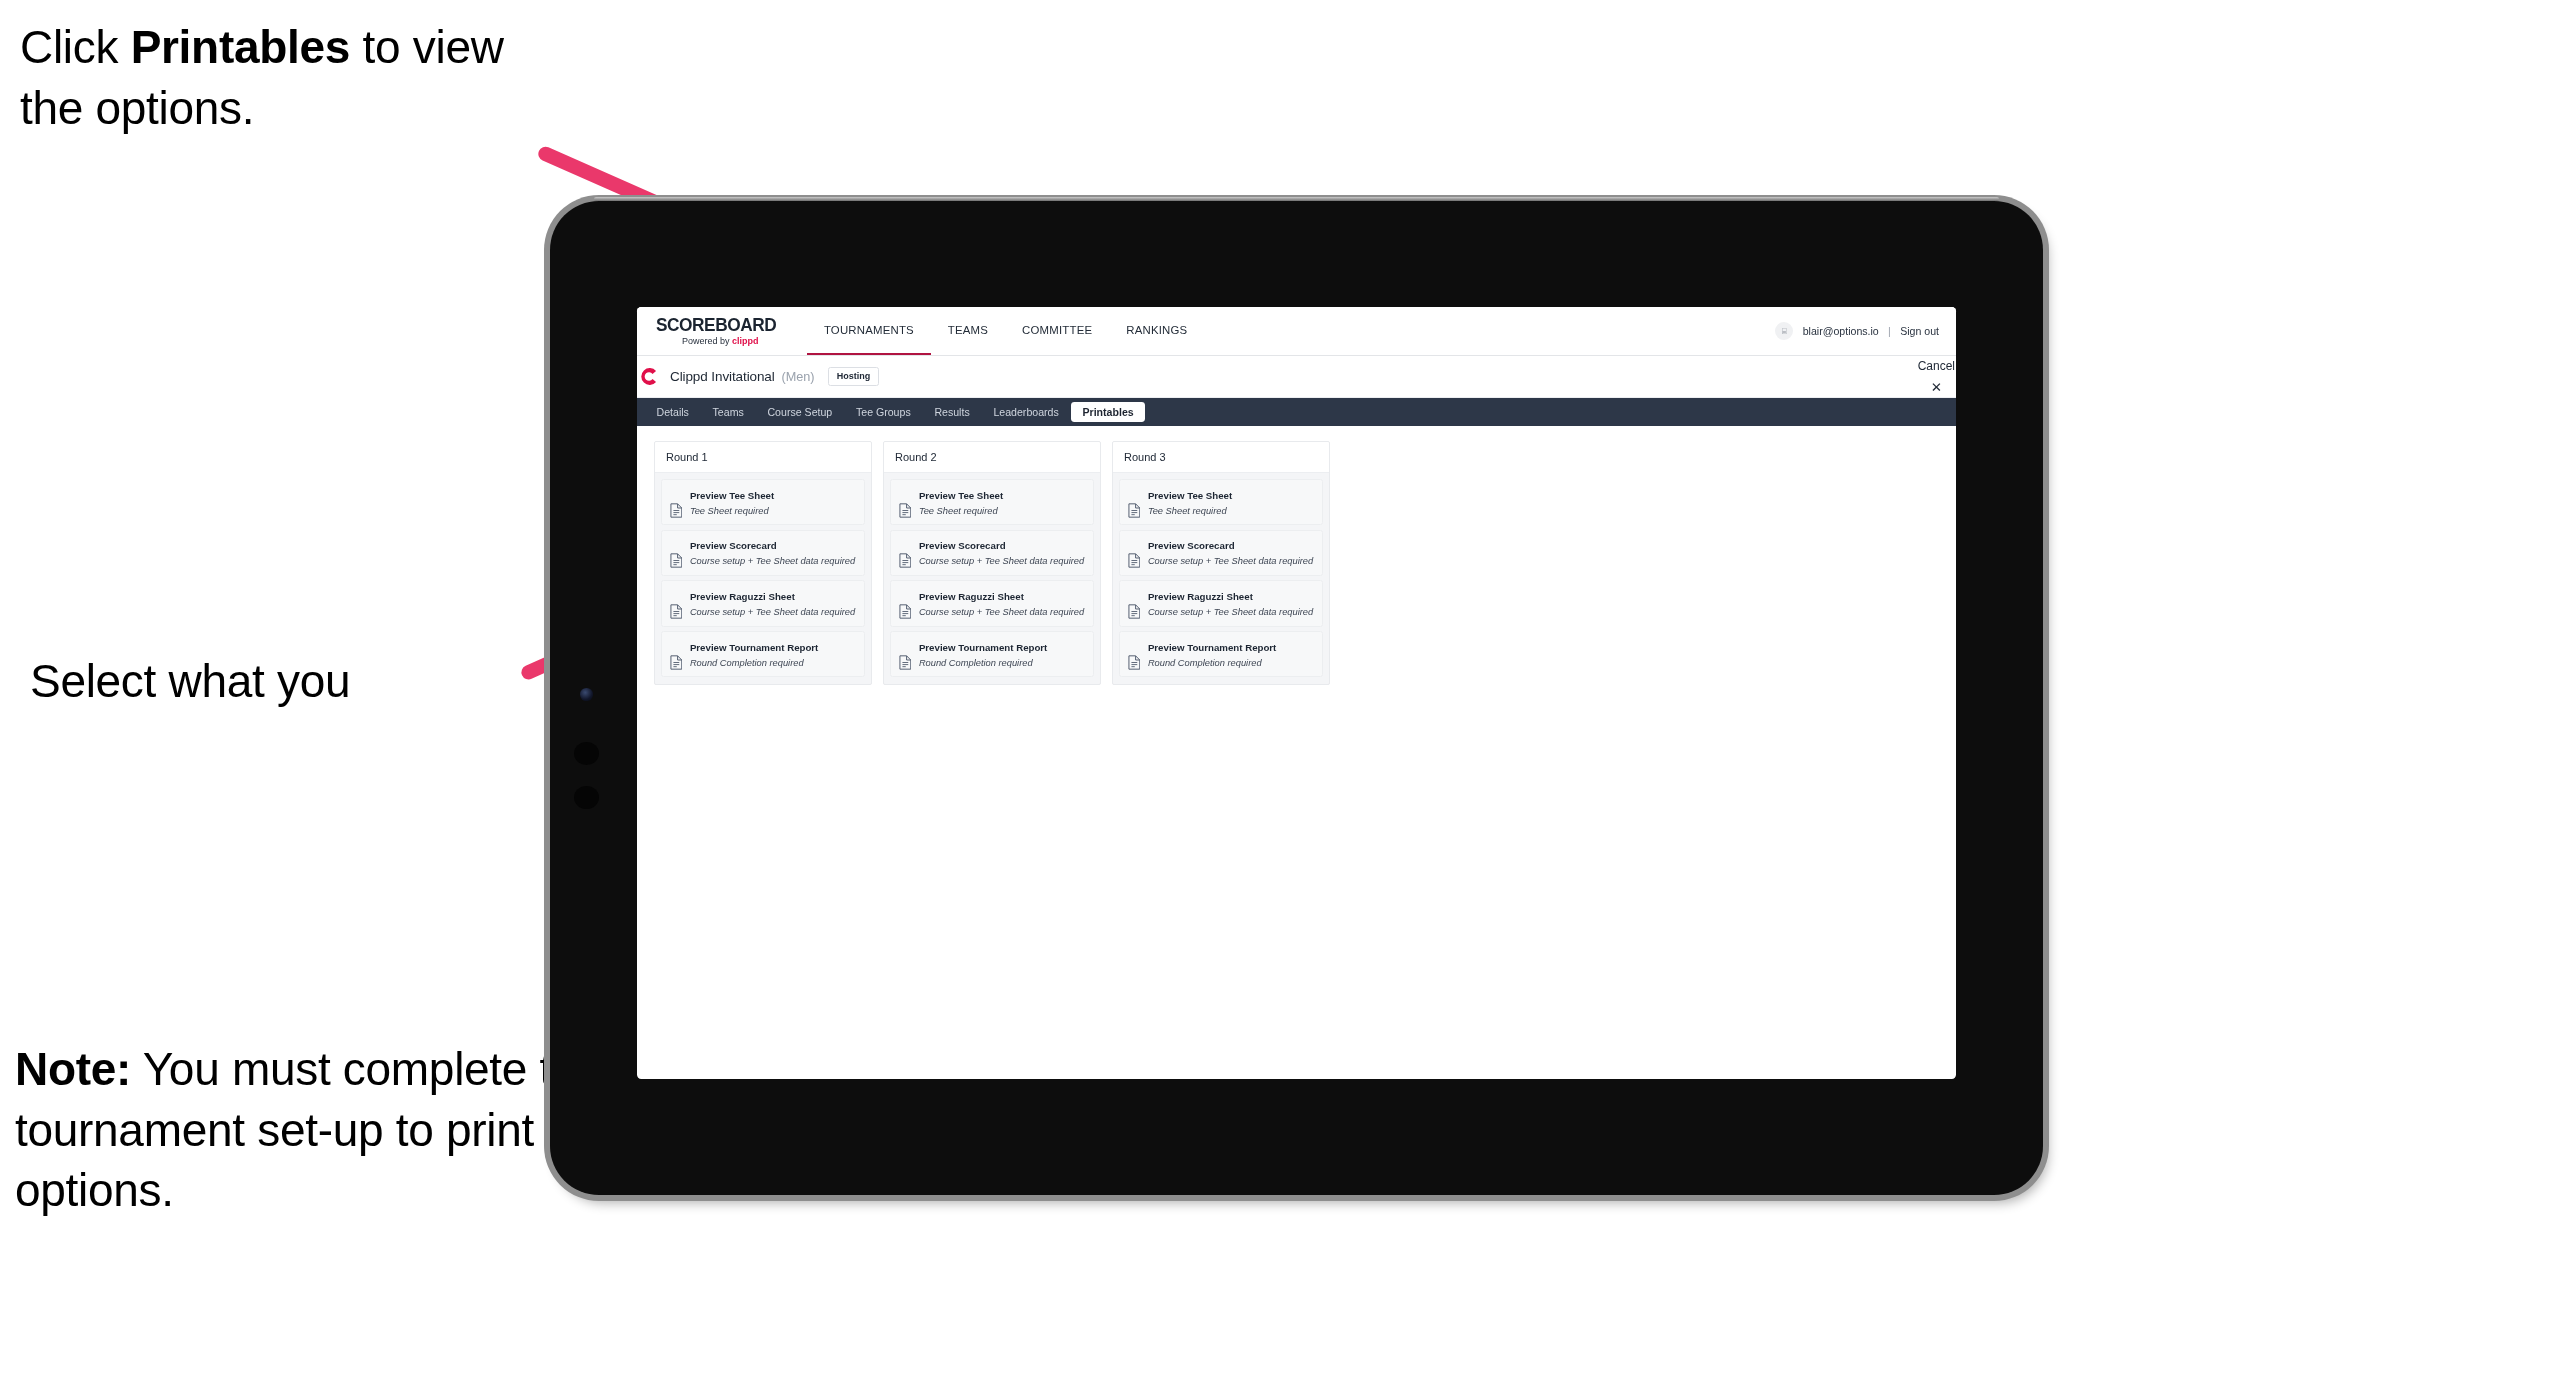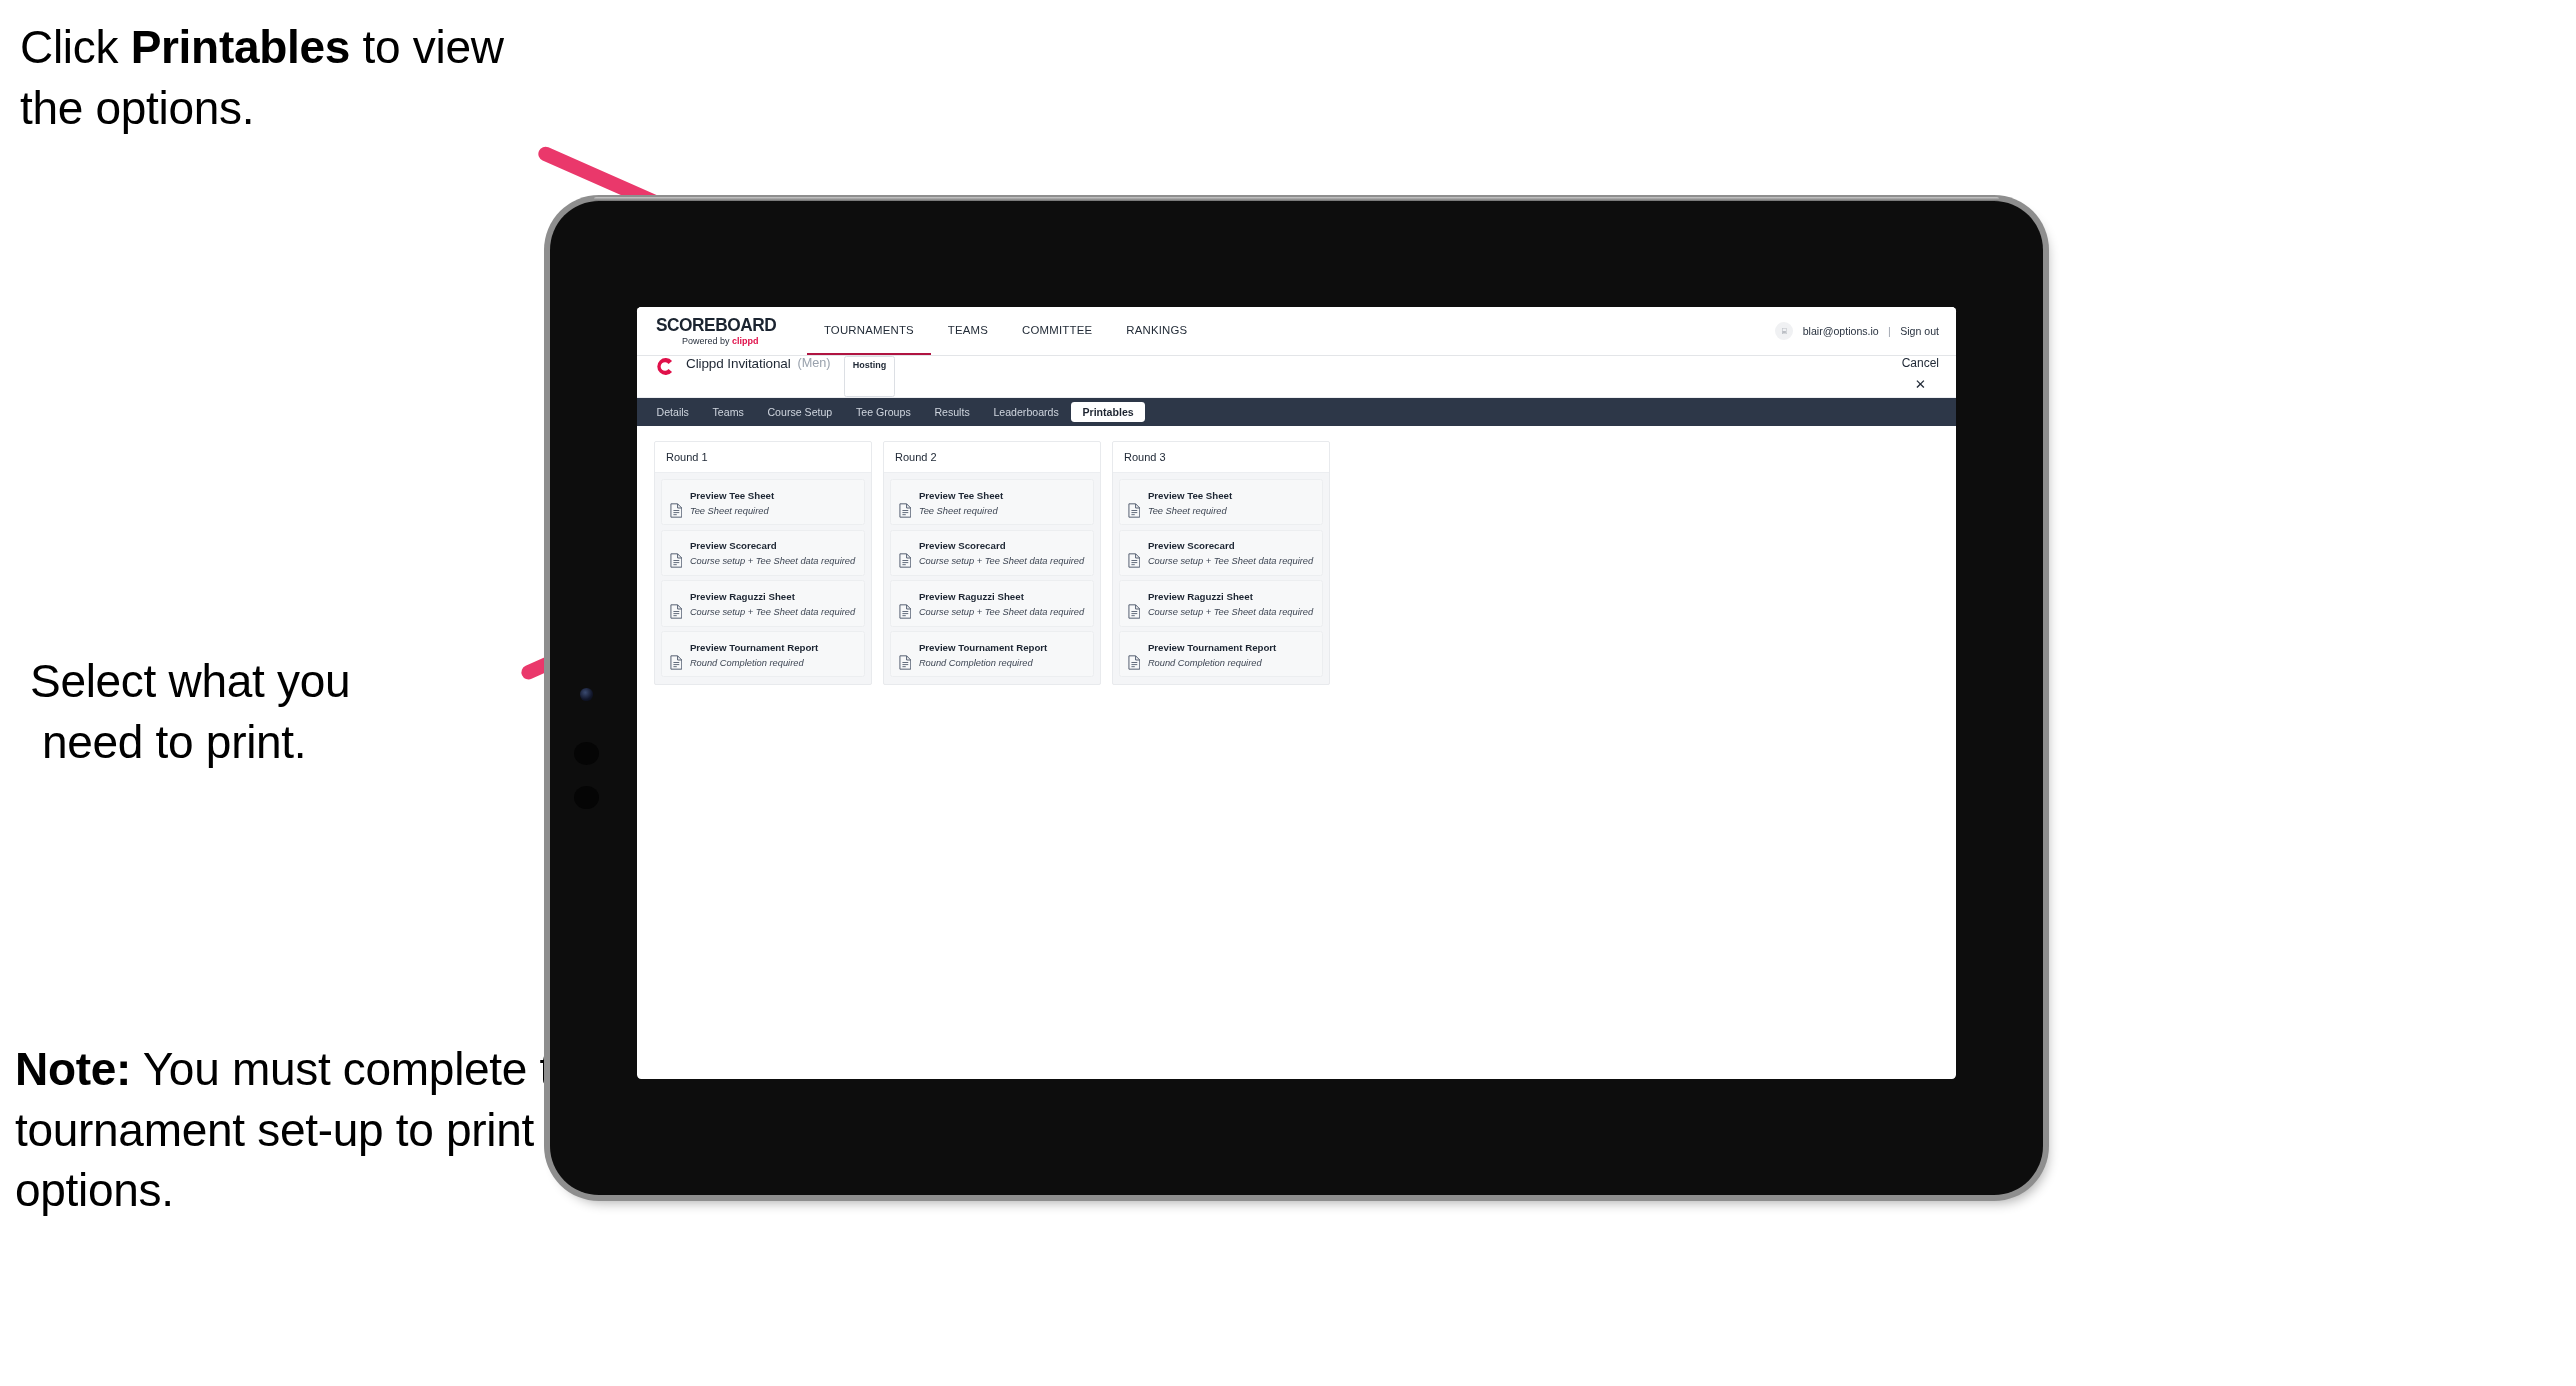--- a/index.html
+++ b/index.html
@@ -169,21 +169,22 @@
     color: #8b919b;
     font-size: 8.5px;
   }
   #topnav-right .sep { color: #9aa1ab; }
   #signout { cursor: pointer; }
 
   
   #tourney-bar {
     height: 41px;
     display: flex;
-    padding: 0 17px;
+    align-items: center;
+    padding: 0 1px;
     border-bottom: 0.8px solid #edeef1;
     background: #ffffff;
   }
   #clippd-c {
     width: 21px; height: 21px;
     margin-right: 11px;
     position: relative;
     flex: 0 0 auto;
   }
   #clippd-c svg { display: block; }
@@ -306,21 +307,20 @@
 </style>
 </head>
 <body>
 
 <div id="annot-top" class="annot">
   <span>Click </span><b>Printables</b><span> to view the options.</span>
 </div>
 
 <div id="annot-middle" class="annot">
   <span class="ln1">Select what you</span>
-  <span class="ln2">need to print.</span>
 </div>
 
 <div id="annot-note" class="annot">
   <b>Note:</b><span> You must complete the tournament set-up to print all the options.</span>
 </div>
 
 <svg class="arrow-layer" viewBox="0 0 3046 1639" xmlns="http://www.w3.org/2000/svg">
 
   <g>
     <line x1="645" y1="182" x2="1225" y2="438" stroke="#ea386b" stroke-width="17" stroke-linecap="round"></line>

